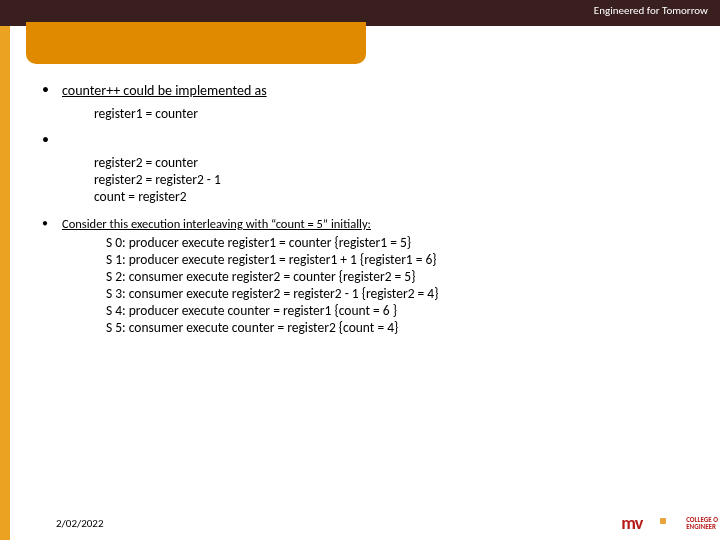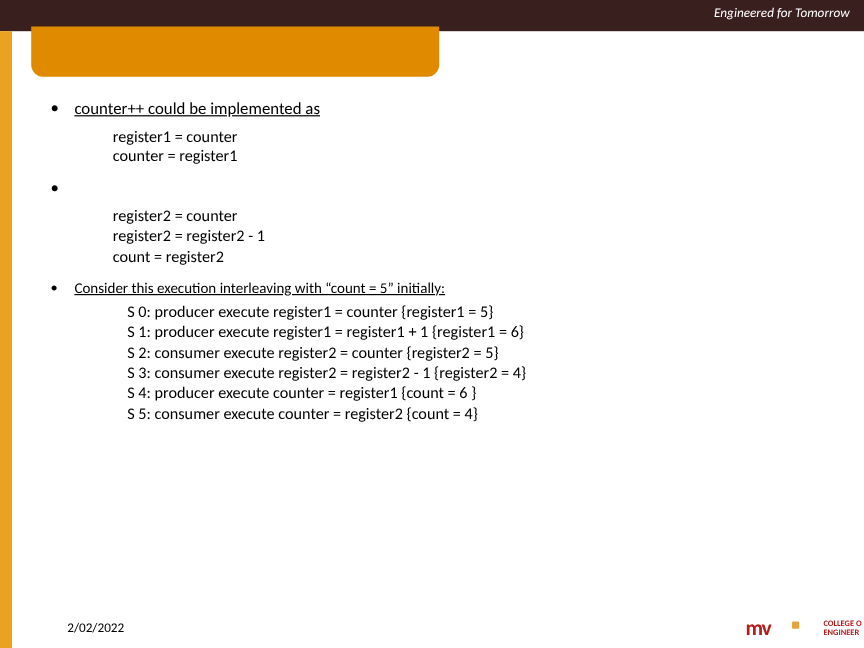--- a/index.html
+++ b/index.html
@@ -15,21 +15,20 @@
     position: absolute;
     top: 0; left: 0; right: 0;
     height: 26px;
     background: #3a1f1f;
   }
   .tagline {
     position: absolute;
     top: 4px; right: 12px;
     color: #fff;
     font-size: 11px;
-    font-style: italic;
   }
   .orange-banner {
     position: absolute;
     top: 22px; left: 26px;
     width: 340px; height: 42px;
     background: #e08a00;
     border-radius: 0 0 10px 10px;
   }
   .left-orange-strip {
     position: absolute;
@@ -119,21 +118,20 @@
 <div class="left-orange-strip"></div>
 
 <div class="content">
 
   <div class="bullet-row">
     <div class="bullet-dot">•</div>
     <div class="btext">counter++ could be implemented as</div>
   </div>
   <div class="code-block">
     <div>register1 = counter</div>
-    <div>counter = register1</div>
   </div>
 
   <div class="bullet-row">
     <div class="bullet-dot">•</div>
   </div>
   <div class="code-block">
     <div>register2 = counter</div>
     <div>register2 = register2 - 1</div>
     <div>count = register2</div>
   </div>

